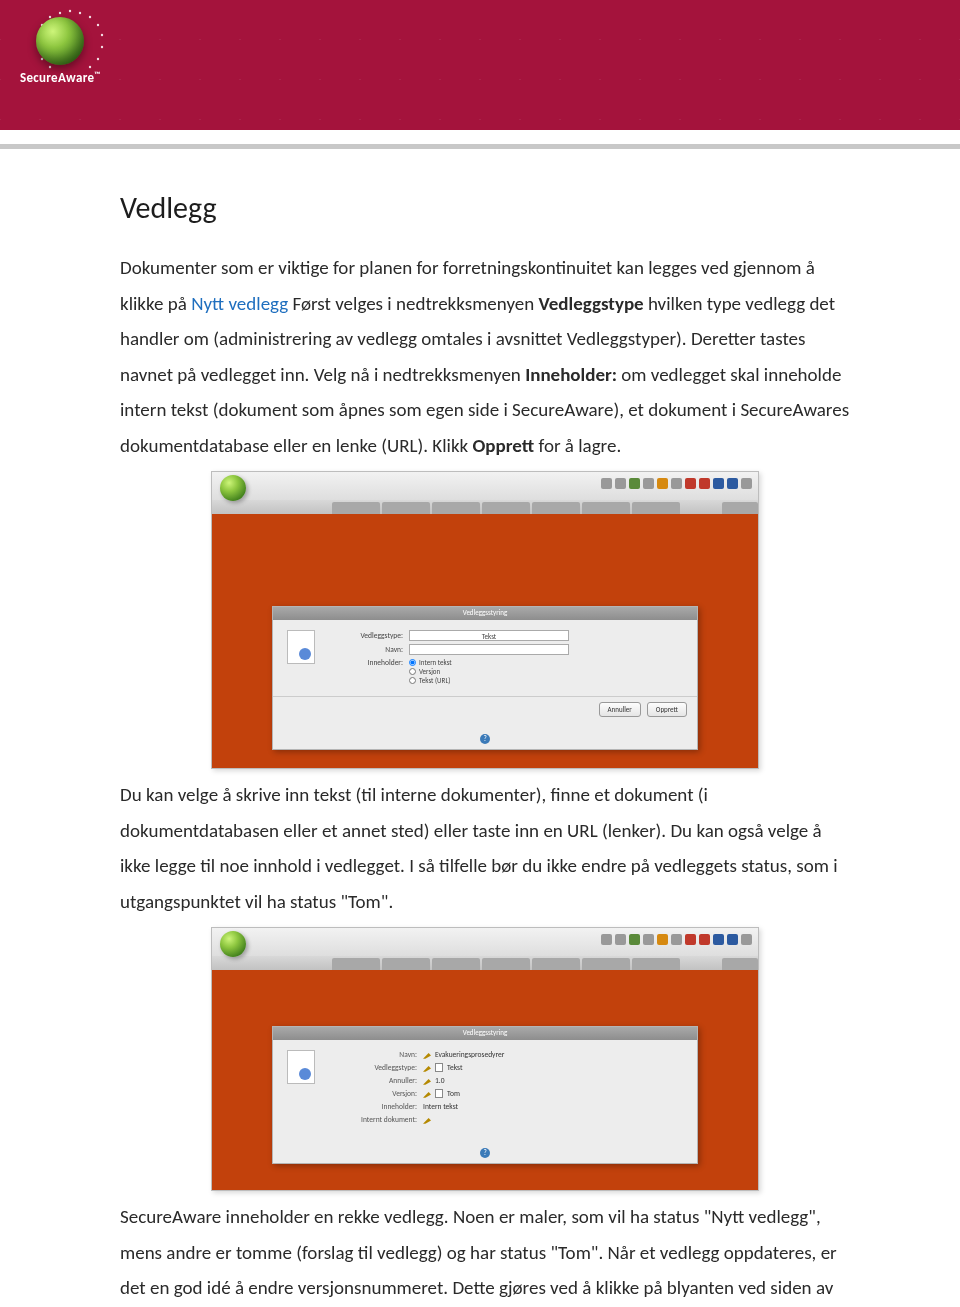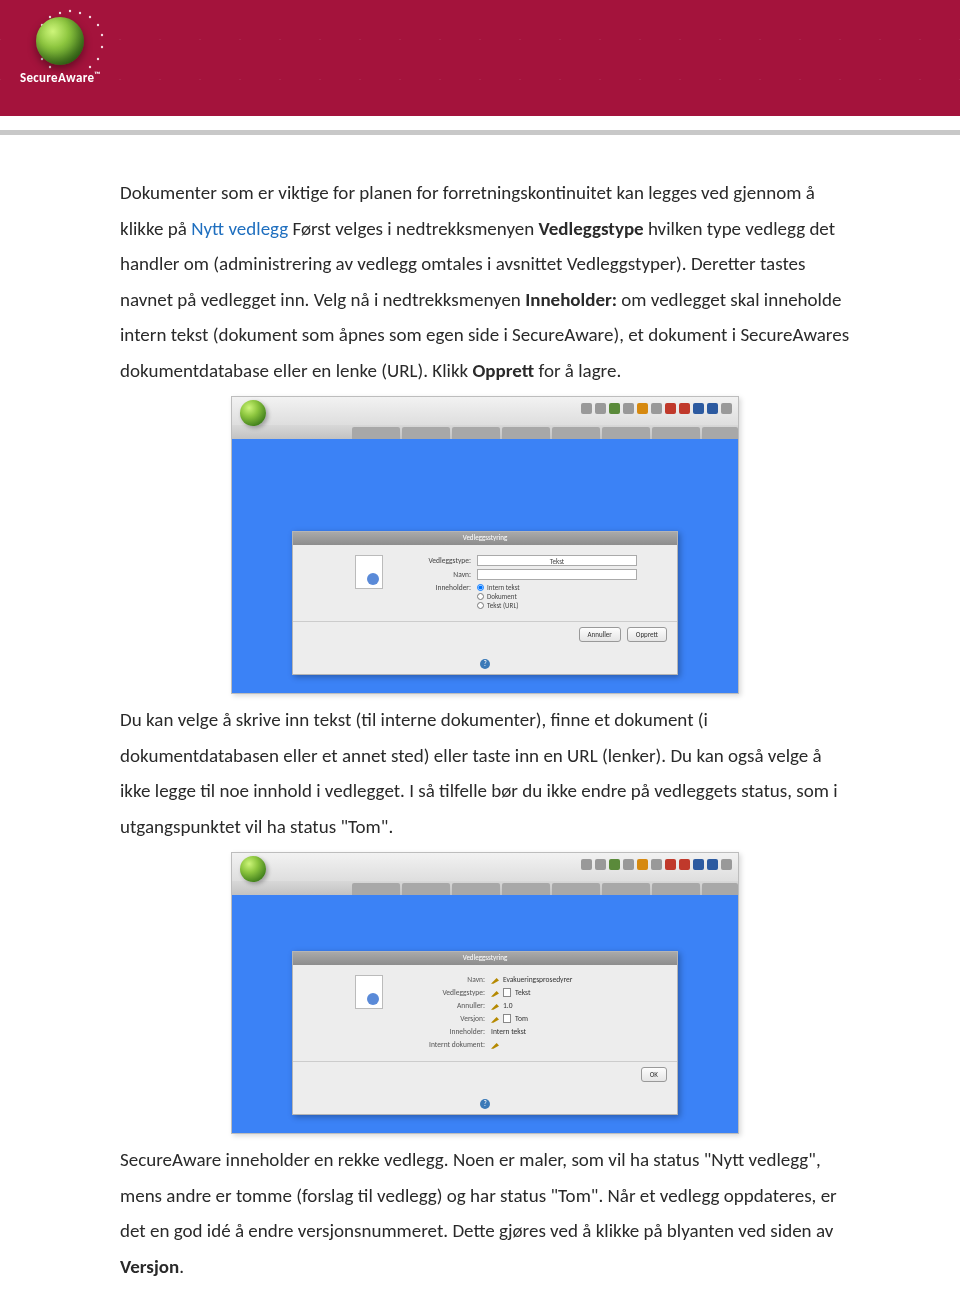--- a/index.html
+++ b/index.html
@@ -1,19 +1,19 @@
 <!DOCTYPE html>
 <html><head>
 <meta charset="utf-8">
 <style>
   * { box-sizing: border-box; margin: 0; padding: 0; }
   body { background: #fff; font-family: Calibri, 'Segoe UI', Arial, sans-serif; color: #222; }
   .page { width: 960px; margin: 0 auto; background: #fff; position: relative; }
   .header-band {
-    width: 100%; height: 116px;
+    width: 100%; height: 130px;
     background: #a4133c;
     background-image:
       linear-gradient(45deg, rgba(255,255,255,0.07) 0%, rgba(255,255,255,0.07) 1px, transparent 1px, transparent 40px),
       linear-gradient(-45deg, rgba(255,255,255,0.07) 0%, rgba(255,255,255,0.07) 1px, transparent 1px, transparent 40px);
     background-size: 40px 40px;
     position: relative;
   }
   .logo { position: absolute; top: 5px; left: 20px; text-align: center; }
   .logo-orb {
     width: 48px; height: 48px; border-radius: 50%;
@@ -32,23 +32,23 @@
 
   .content { padding: 40px 110px 30px 120px; }
   h1 { font-family: 'Segoe UI Light', Calibri, sans-serif; font-size: 30px; font-weight: 400; color: #1d1d1d; margin-bottom: 24px; }
   p { font-size: 19px; line-height: 1.87; color: #2a2a2a; margin-bottom: 0; }
   .link { color: #1f6fbf; }
   b { font-weight: 700; }
 
   .shot-wrap { text-align: center; margin: 8px 0 8px; }
   .shot {
     display: inline-block;
-    width: 508px;
+    width: 548px;
     border: 1px solid #bdbdbd;
-    background: #3b82f6;
+    background: #c2410c;
     box-shadow: 2px 2px 5px rgba(0,0,0,0.15);
   }
   .shot-hdr {
     height: 28px; background: linear-gradient(#f2f2f2,#dedede);
     position: relative;
   }
   .sh-orb {
     position:absolute; left:8px; top:3px; width:26px; height:26px; border-radius:50%;
     background: radial-gradient(circle at 35% 30%, #cdf57a 0%, #8dc63f 35%, #3b7a1a 80%);
     box-shadow: 2px 2px 4px rgba(0,0,0,0.3);
@@ -62,21 +62,21 @@
   }
   .shot-tabs span {
     background:#a8a8a8; width:48px; height:12px; margin-top:2px; border-radius:2px 2px 0 0;
     font-size:5px; line-height:12px; text-align:center; color:#444;
   }
   .shot-body { min-height:240px; padding:92px 60px 18px; }
   .dlg {
     background:#ededed; border:1px solid #b5b5b5; box-shadow:2px 2px 6px rgba(0,0,0,0.3);
   }
   .dlg-titlebar { height:13px; background: linear-gradient(#a9a9a9,#8d8d8d); font-size:7px; color:#fff; padding:1px 5px; }
-  .dlg-content { padding:10px 14px 8px 14px; display:flex; gap:18px;margin-left:48px; }
+  .dlg-content { padding:10px 14px 8px 14px; display:flex; gap:18px; }
   .dlg-icon {
     width:28px; height:34px; background:#fff; border:1px solid #bbb; position:relative; flex-shrink:0;
   }
   .dlg-icon::after { content:""; position:absolute; right:3px; bottom:3px; width:12px;height:12px; border-radius:50%; background:#5a8ad8; }
   .dlg-fields { flex:1; font-size:7.5px; color:#444; }
   .dlg-row { display:flex; align-items:center; margin-bottom:3px; }
   .dlg-label { width:76px; text-align:right; padding-right:6px; }
   .dlg-input { background:#fff; border:1px solid #aaa; height:11px; width:160px; font-size:7px; padding:0 3px; line-height:11px;}
   .dlg-radio { display:flex; align-items:center; gap:3px; font-size:7px;}
   .dlg-radio input { width:7px; height:7px; }
@@ -121,20 +121,21 @@
       </svg>
       <div class="logo-orb"></div>
       <div class="logo-text">
         <span>SecureAware</span><sup>™</sup>
       </div>
     </div>
   </div>
   <div class="grey-line"></div>
 
   <div class="content">
+    <h1>Vedlegg</h1>
 
     <p>
       <span>Dokumenter som er viktige for planen for forretningskontinuitet kan legges ved gjennom å klikke på </span><span class="link">Nytt vedlegg</span><span> Først velges i nedtrekksmenyen </span><b>Vedleggstype</b><span> hvilken type vedlegg det handler om (administrering av vedlegg omtales i avsnittet Vedleggstyper). Deretter tastes navnet på vedlegget inn. Velg nå i nedtrekksmenyen </span><b>Inneholder:</b><span> om vedlegget skal inneholde intern tekst (dokument som åpnes som egen side i SecureAware), et dokument i SecureAwares dokumentdatabase eller en lenke (URL). Klikk </span><b>Opprett</b><span> for å lagre.</span>
     </p>
 
     <div class="shot-wrap">
       <div class="shot">
         <div class="shot-hdr">
           <div class="sh-orb"></div>
           <div class="sh-icons">
@@ -177,21 +178,21 @@
                 </div>
                 <div class="dlg-row" style="align-items:flex-start">
                   <div class="dlg-label">Inneholder:</div>
                   <div>
                     <div class="dlg-radio">
                         <input type="radio" checked="" style="">
                         <span>Intern tekst</span>
                       </div>
                     <div class="dlg-radio">
                         <input type="radio" style="">
-                        <span>Dokument</span>
+                        <span>Versjon</span>
                       </div>
                     <div class="dlg-radio">
                         <input type="radio" style="">
                         <span>Tekst (URL)</span>
                       </div>
                   </div>
                 </div>
               </div>
             </div>
             <div class="dlg-footer">
@@ -277,23 +278,20 @@
                     </div>
                   </div>
                 <div class="dlg2-row">
                     <div class="dlg2-label">Internt dokument:</div>
                     <div class="dlg2-val">
                       <span class="pencil"></span>
                     </div>
                   </div>
               </div>
             </div>
-            <div class="dlg-footer">
-              <div class="dlg-btn">OK</div>
-            </div>
             <div class="dlg-help"><span>?</span></div>
           </div>
         </div>
       </div>
     </div>
 
     <p>
       <span>SecureAware inneholder en rekke vedlegg. Noen er maler, som vil ha status "Nytt vedlegg", mens andre er tomme (forslag til vedlegg) og har status "Tom". Når et vedlegg oppdateres, er det en god idé å endre versjonsnummeret. Dette gjøres ved å klikke på blyanten ved siden av </span><b>Versjon</b><span>.</span>
     </p>
   </div>

